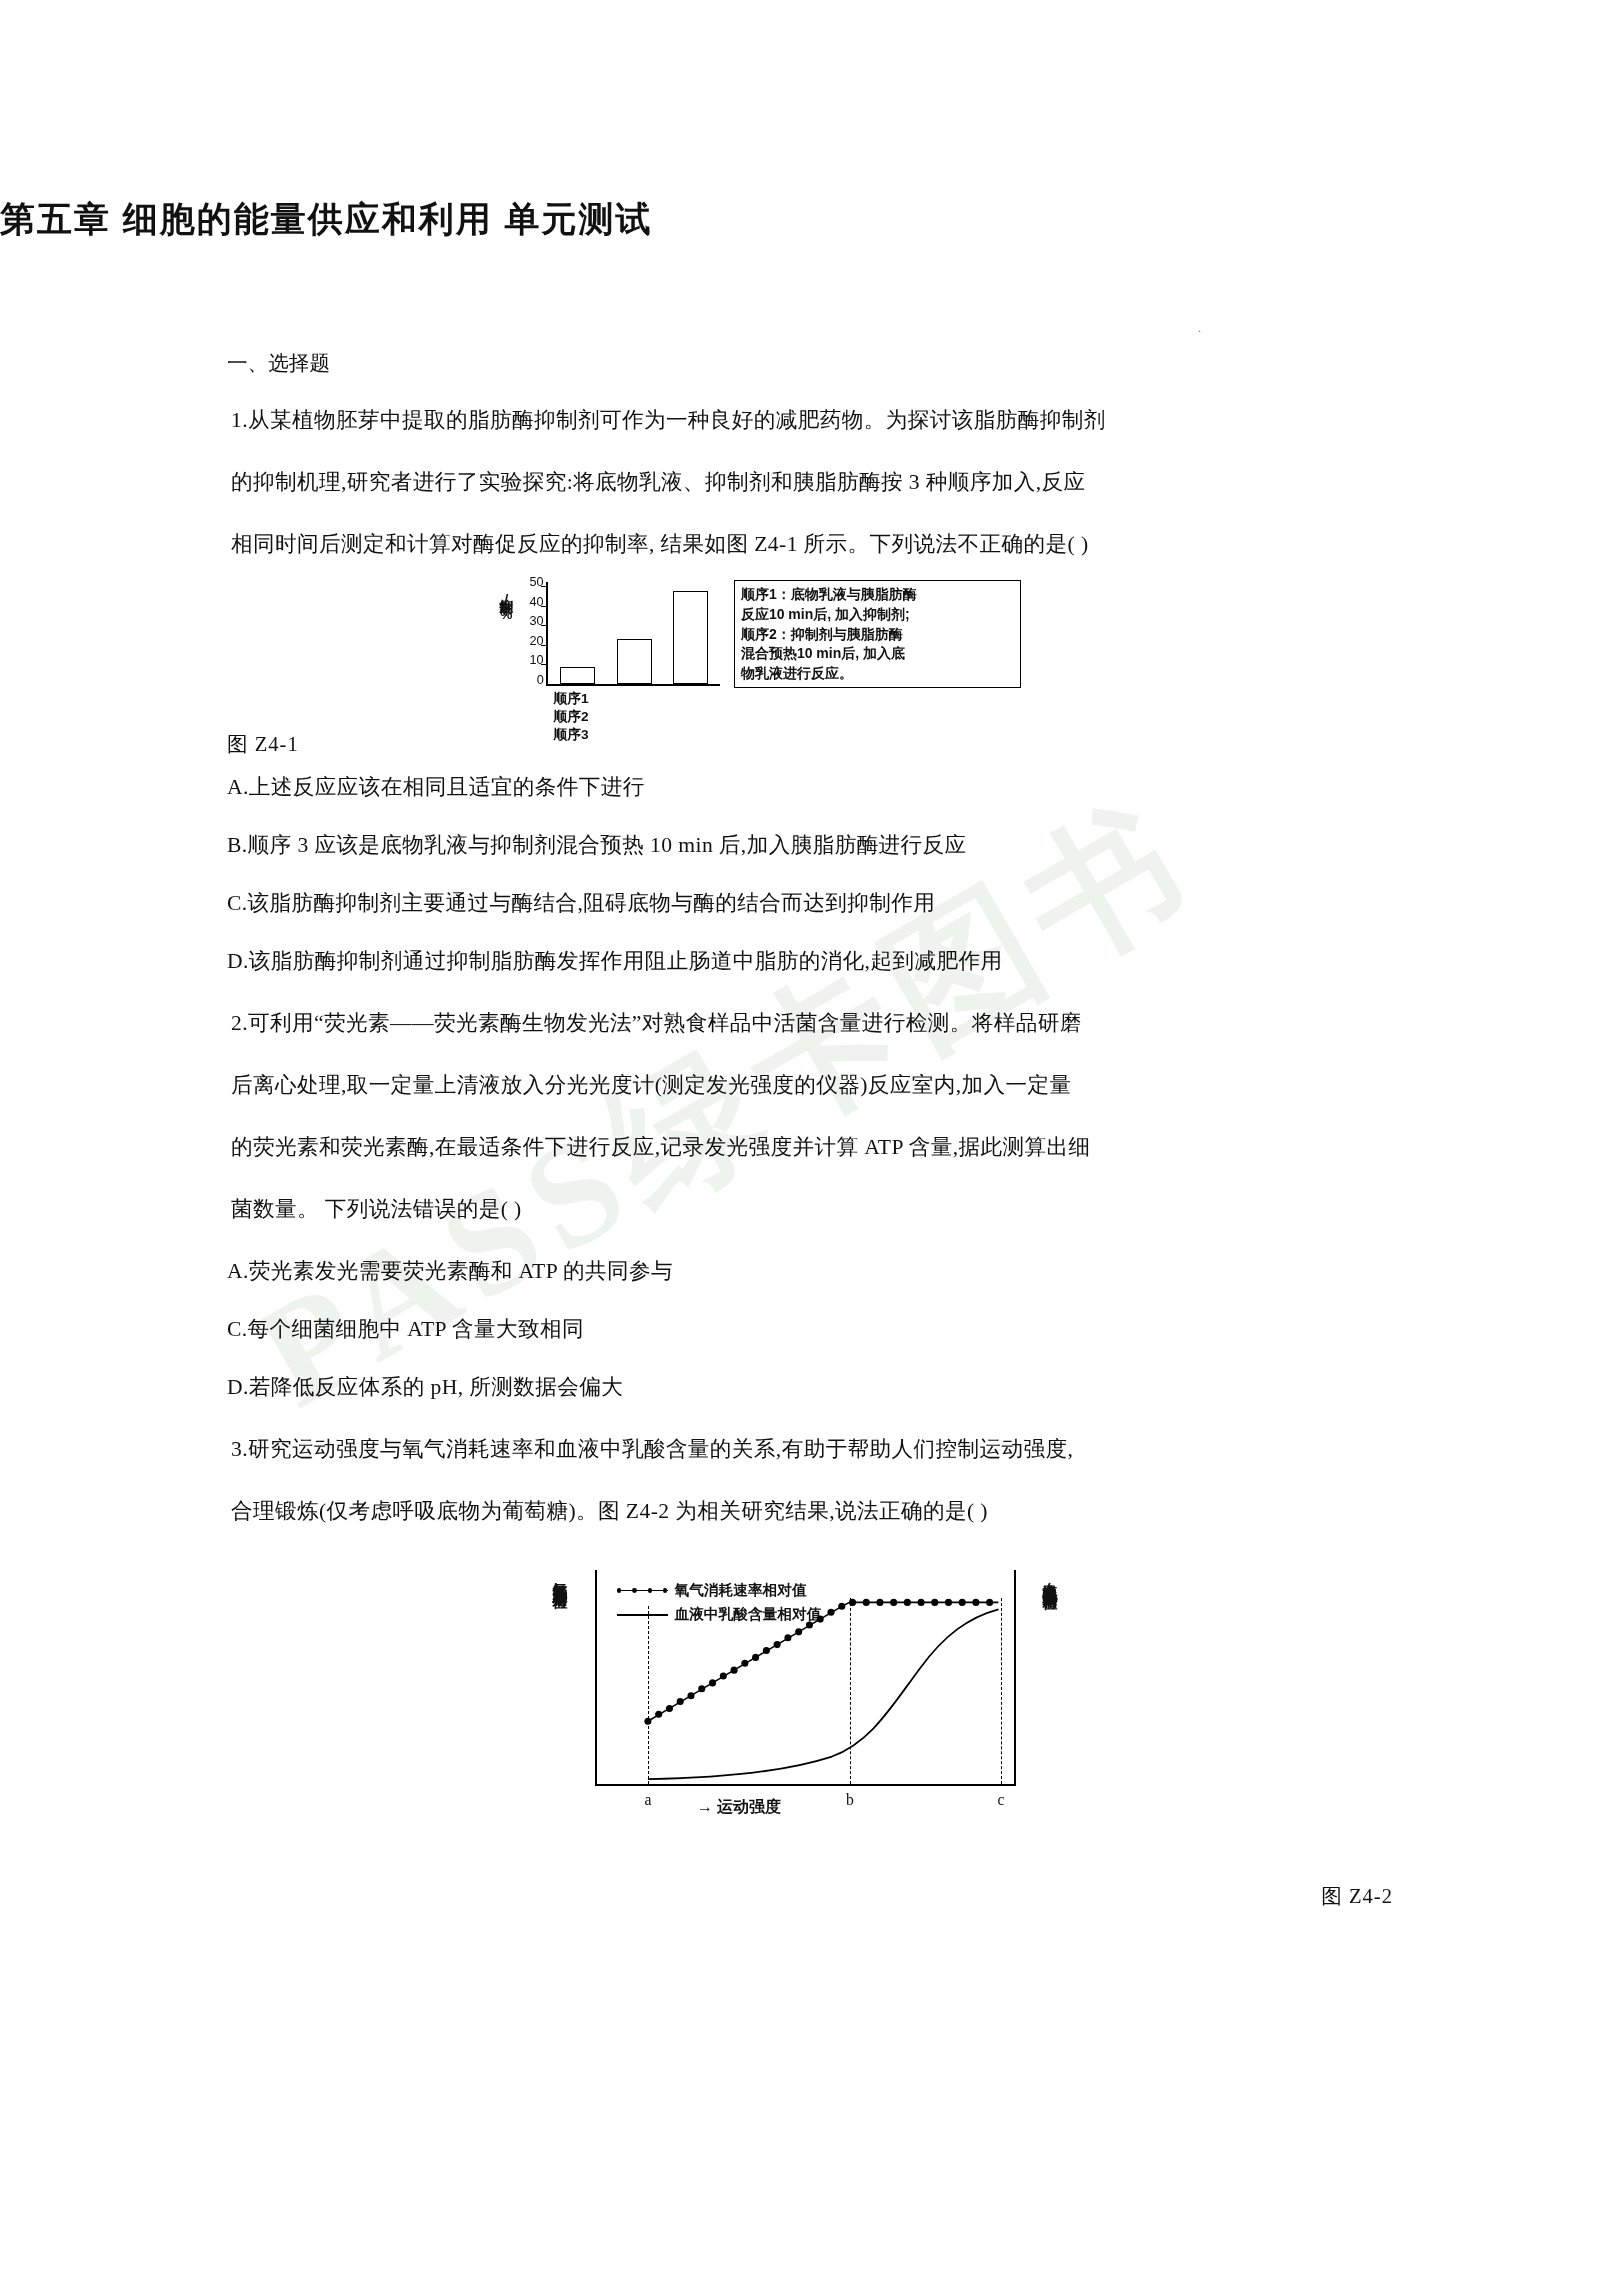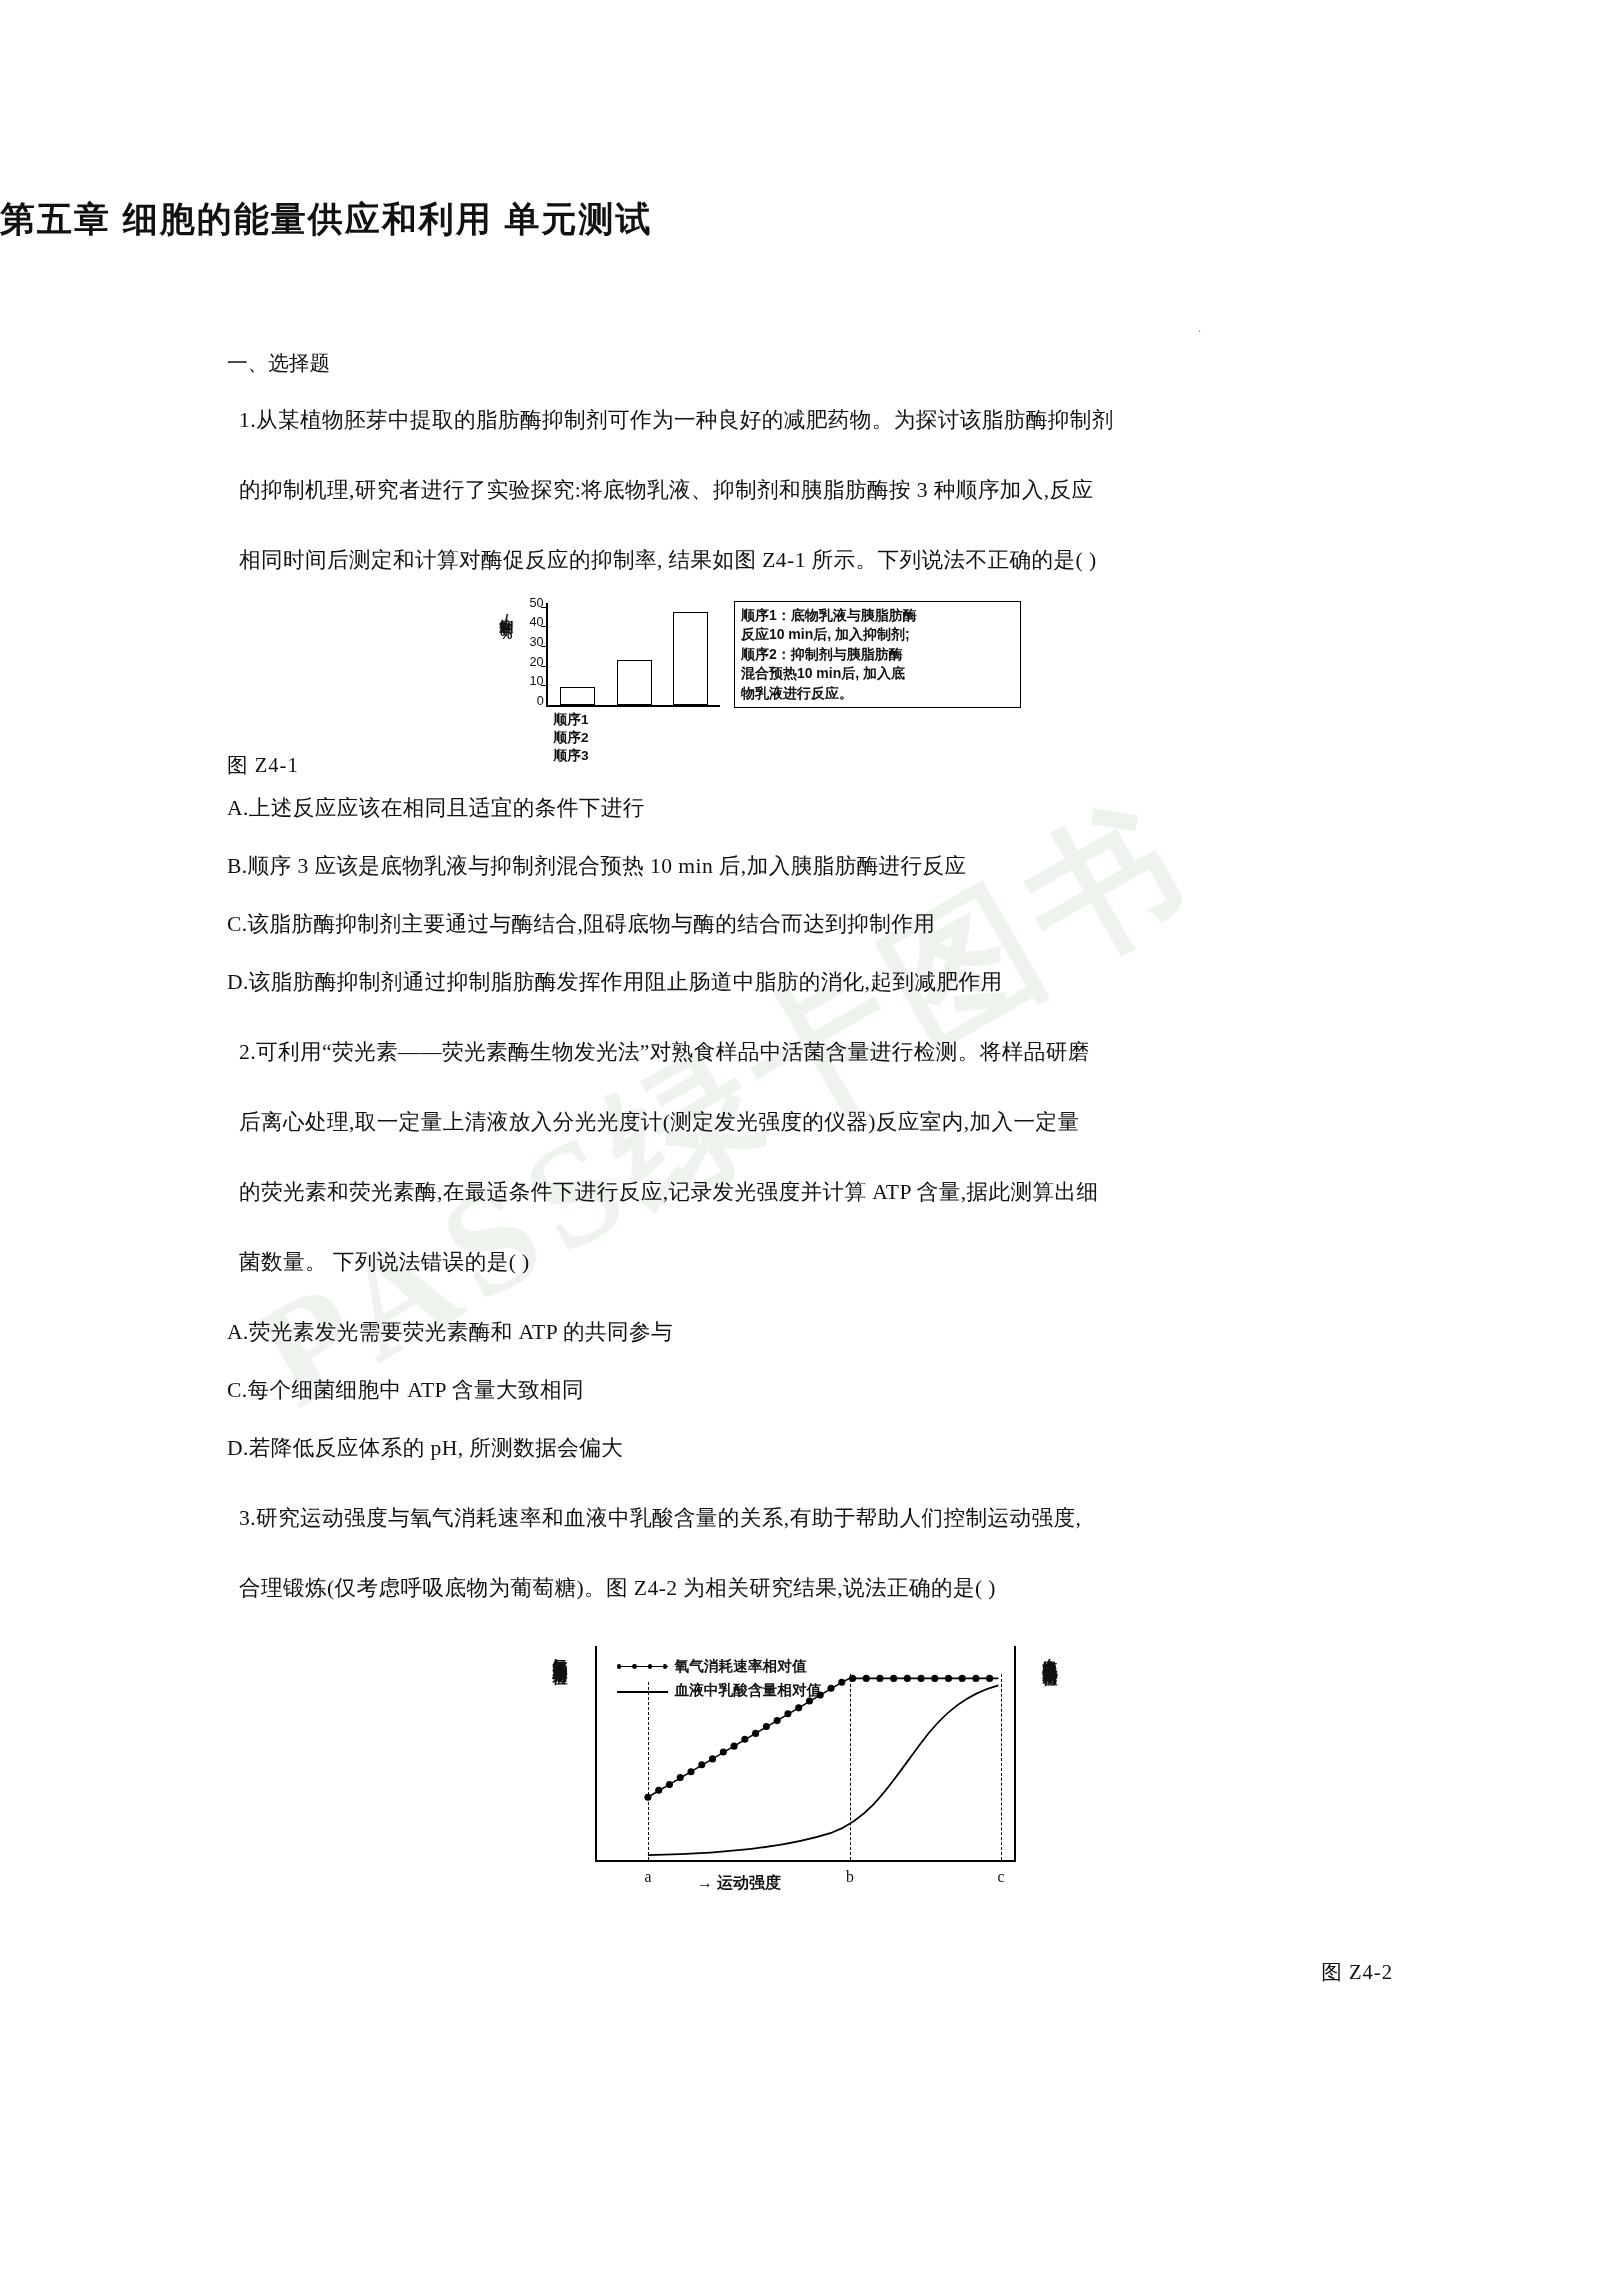--- a/index.html
+++ b/index.html
@@ -49,21 +49,21 @@
   .body-block { margin:0 227px 0 227px; }
   .sec-head {
     font-size:20.6px;
     margin-top:106px;
     margin-bottom:13.7px;
     font-family:"Liberation Sans", sans-serif;
   }
   p.q {
     font-size:21.6px;
     line-height:58px;
-    margin:12px;
+    margin:4px;
     letter-spacing:0.4px;
   }
   p.opt {
     font-size:21.6px;
     line-height:58px;
     margin:0;
     letter-spacing:0.4px;
   }
   .fig-caption {
     text-align:left;

